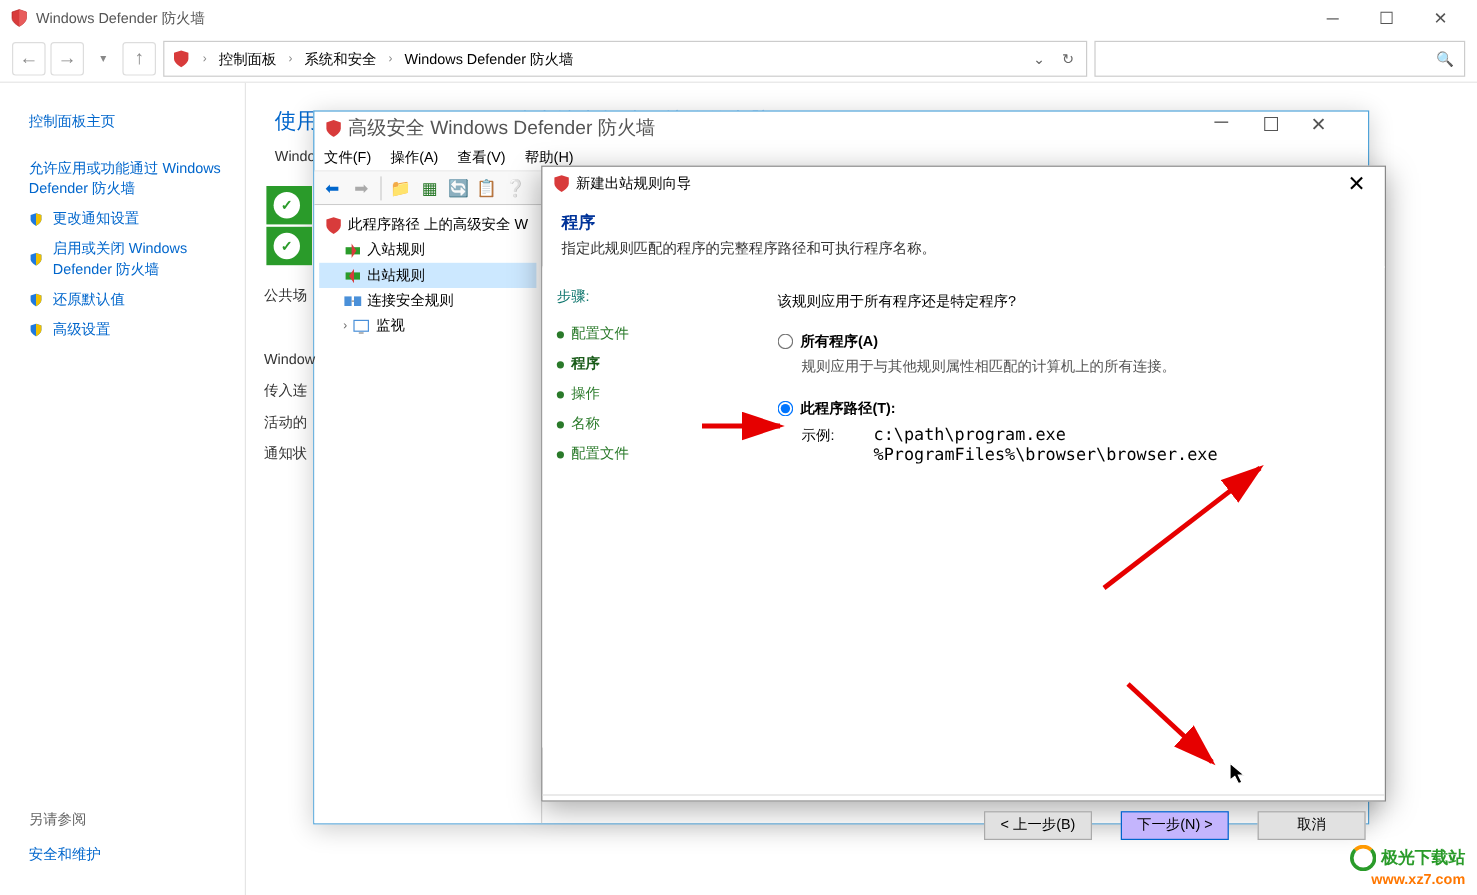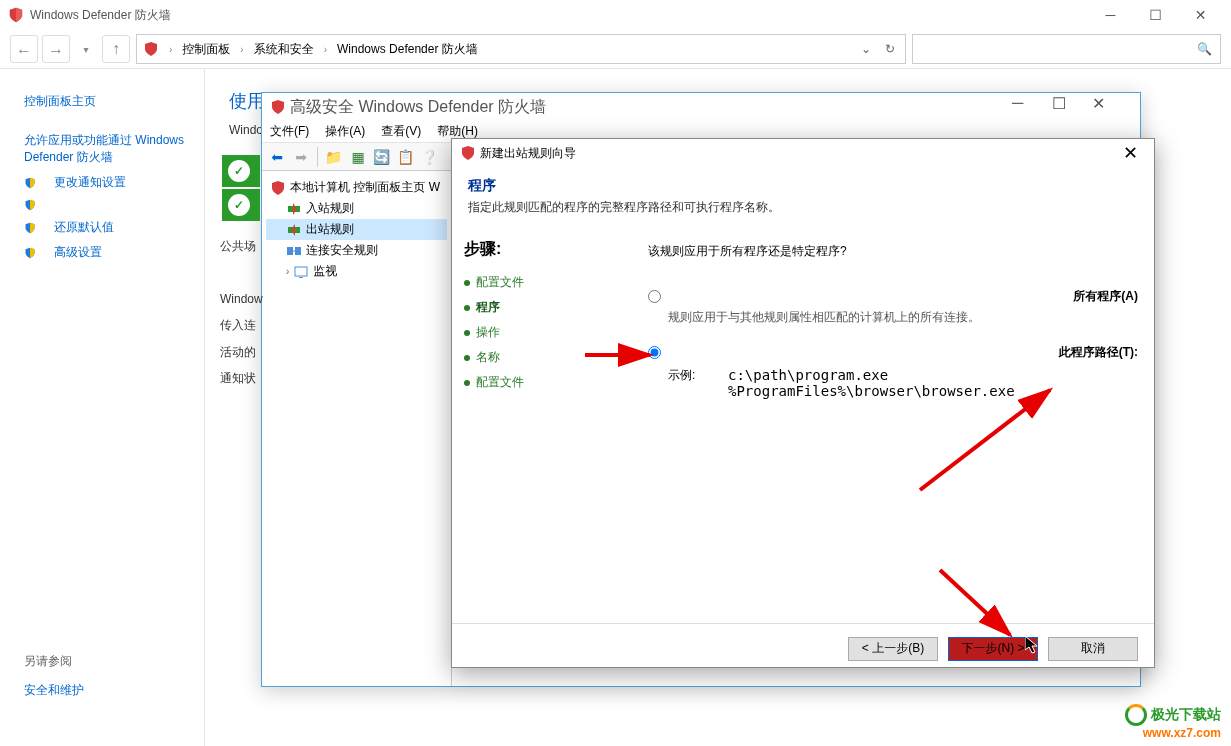--- a/index.html
+++ b/index.html
@@ -19,21 +19,21 @@
 .addressbox { flex: 0 0 770px; height: 30px; border: 1px solid #ccc; display: flex; align-items: center; padding: 0 6px; gap: 6px; background:#fff;}
 .addressbox .crumb { color: #000; cursor:pointer; }
 .addressbox .sep { color:#888; font-size:10px; margin:0 4px;}
 .addressbox .right-btns { margin-left:auto; display:flex; gap:6px; color:#666; }
 .addressbox .right-btns span { cursor:pointer; padding:0 4px; }
 .searchbox { flex: 1; height: 30px; border: 1px solid #ccc; display: flex; align-items: center; padding: 0 8px; color:#888; }
 
 .main-body { display:flex; height: calc(100% - 68px); }
 .sidebar { width: 205px; border-right: 1px solid #e5e5e5; padding: 20px 16px 16px 24px; }
 .sidebar a { display:block; color:#0066cc; text-decoration:none; padding:4px 0; font-size:12px; cursor:pointer; }
-.sidebar .shield-link { display:flex; align-items:center; gap:18px; }
+.sidebar .shield-link { display:flex; align-items:center; gap:8px; }
 .sidebar .shield-ico-sm { width:12px; height:12px; }
 .sidebar .section-gap { height: 380px; }
 .sidebar .heading-small { color:#666; font-size:12px; margin:8px 0; }
 
 .content { flex:1; padding: 20px 24px; position: relative; }
 .content h2 { color:#0066cc; font-size:18px; font-weight:normal; margin-bottom:10px; }
 
 
 .adv-window { position:absolute; left:261px; top:92px; width:880px; height:595px; border:1px solid #4fa3d9; background:#fff; box-shadow: 0 4px 20px rgba(0,0,0,0.2); }
 .adv-title { height:28px; display:flex; align-items:center; padding:0 8px; color:#555; font-size:16px; }
@@ -55,37 +55,37 @@
 
 
 .wizard { position:absolute; left:451px; top:138px; width:704px; height:530px; border:1px solid #888; background:#fff; box-shadow: 0 6px 24px rgba(0,0,0,0.35); z-index: 100;}
 .wiz-title { height:28px; display:flex; align-items:center; padding:0 8px; font-size:12px; }
 .wiz-title .close { margin-left:auto; font-size:18px; cursor:pointer; padding:0 8px;}
 .wiz-header { padding:10px 16px 6px; border-bottom: 1px solid #fff;}
 .wiz-header h3 { font-size:14px; color:#003399; font-weight:bold; margin-bottom:4px;}
 .wiz-header p { font-size:12px; color:#333; }
 .wiz-body { display:flex; height: 400px; }
 .wiz-steps { width:180px; padding:16px 12px; background:#fff; }
-.wiz-steps .steps-title { font-size:16px; font-weight:bold; color:#000000; margin-bottom:10px;}
+.wiz-steps .steps-title { font-size:12px; font-weight:normal; color:#0f766e; margin-bottom:10px;}
 .wiz-steps .step { display:flex; align-items:center; gap:6px; padding:4px 0; font-size:12px; color:#2a7a2a; cursor:pointer;}
 .wiz-steps .step .bullet { width:6px;height:6px;background:#2a7a2a;border-radius:50%; }
 .wiz-steps .step.current { font-weight:bold; color:#1a5c1a;}
 .wiz-content { flex:1; padding:20px 16px; font-size:12px; }
-.wiz-content .q { margin-bottom:28px; }
-.radio-row { display:flex; align-items:center; gap:6px; margin-bottom:4px;justify-content:space-between; }
+.wiz-content .q { margin-bottom:16px; }
+.radio-row { display:flex; align-items:center; gap:6px; margin-bottom:4px; }
 .radio-row input { margin:0; }
 .radio-desc { margin-left:20px; color:#555; margin-bottom:18px;}
 .path-input { width:350px; height:22px; border:1px solid #888; padding:2px 4px; font-family: monospace; font-size:11px; margin-right:8px; }
 .browse-btn { width:72px; height:22px; border:1px solid #0066cc; background:#e5f1fb; cursor:pointer; font-size:12px;}
 .example-row { display:flex; margin-top:6px; gap:20px;}
 .example-label { width:40px; }
 .example-text { font-family:monospace; font-size:14px; white-space:pre;}
-.wiz-footer { height:50px; border-top:1px solid #ddd; display:flex; align-items:center; justify-content:flex-end; padding:0 16px; gap:10px;}
+.wiz-footer { height:50px; border-top:1px solid #ddd; display:flex; align-items:center; justify-content:flex-end; padding:0 16px; gap:24px;margin-top:39px;}
 .wiz-btn { width:90px; height:24px; border:1px solid #aaa; background:#e1e1e1; cursor:pointer; font-size:12px;}
-.wiz-btn.primary { border:1px solid #0066cc; background:#b91c1c;}
+.wiz-btn.primary { border:1px solid #0066cc; background:#c4b5fd;}
 
 
 .arrow { position:absolute; z-index:200; pointer-events:none;}
 
 
 .wm { position:absolute; right:10px; bottom:6px; display:flex; flex-direction:column; align-items:flex-end; z-index:300; font-size:14px; font-weight:bold;}
 .wm .logo-row{display:flex;align-items:center;gap:4px;color:#2a9b2a;}
 .wm .url{color:#ff7700; font-size:12px;}
 .wm .swirl{width:22px;height:22px;border:3px solid #2a9b2a;border-radius:50%;border-top-color:#ff9900;}
 
@@ -153,20 +153,21 @@
           </span>
         <span>更改通知设置</span>
       </a>
       <a class="shield-link">
         <span class="shield-ico-sm">
             <svg width="12" height="12" viewBox="0 0 16 16">
               <path d="M8 1 L14 3 V8 C14 12 8 15 8 15 C8 15 2 12 2 8 V3 Z" fill="#1e7adf"></path>
               <path d="M8 1 L14 3 V8 C14 12 8 15 8 15 V1Z" fill="#f0c000"></path>
             </svg>
           </span>
+        <span>启用或关闭 Windows Defender 防火墙</span>
       </a>
       <a class="shield-link">
         <span class="shield-ico-sm">
             <svg width="12" height="12" viewBox="0 0 16 16">
               <path d="M8 1 L14 3 V8 C14 12 8 15 8 15 C8 15 2 12 2 8 V3 Z" fill="#1e7adf"></path>
               <path d="M8 1 L14 3 V8 C14 12 8 15 8 15 V1Z" fill="#f0c000"></path>
             </svg>
           </span>
         <span>还原默认值</span>
       </a>
@@ -222,21 +223,21 @@
     <div class="tb-btn" style="color:#0066cc">❔</div>
   </div>
   <div class="adv-body">
     <div class="adv-tree">
       <div class="tree-item">
         <span>
             <svg width="16" height="16" viewBox="0 0 16 16">
               <path d="M8 1 L14 3 V8 C14 12 8 15 8 15 C8 15 2 12 2 8 V3 Z" fill="#d83b3b"></path>
             </svg>
           </span>
-        <span>本地计算机 控制面板主页 W</span>
+        <span>此程序路径 上的高级安全 W</span>
       </div>
       <div class="tree-item indent1">
         <span class="tree-ico">
             <svg width="16" height="16">
               <rect x="2" y="5" width="12" height="6" fill="#2a9b2a"></rect>
               <polygon points="7,2 11,8 7,14" fill="#d83b3b"></polygon>
             </svg>
           </span>
         <span>入站规则</span>
       </div>

